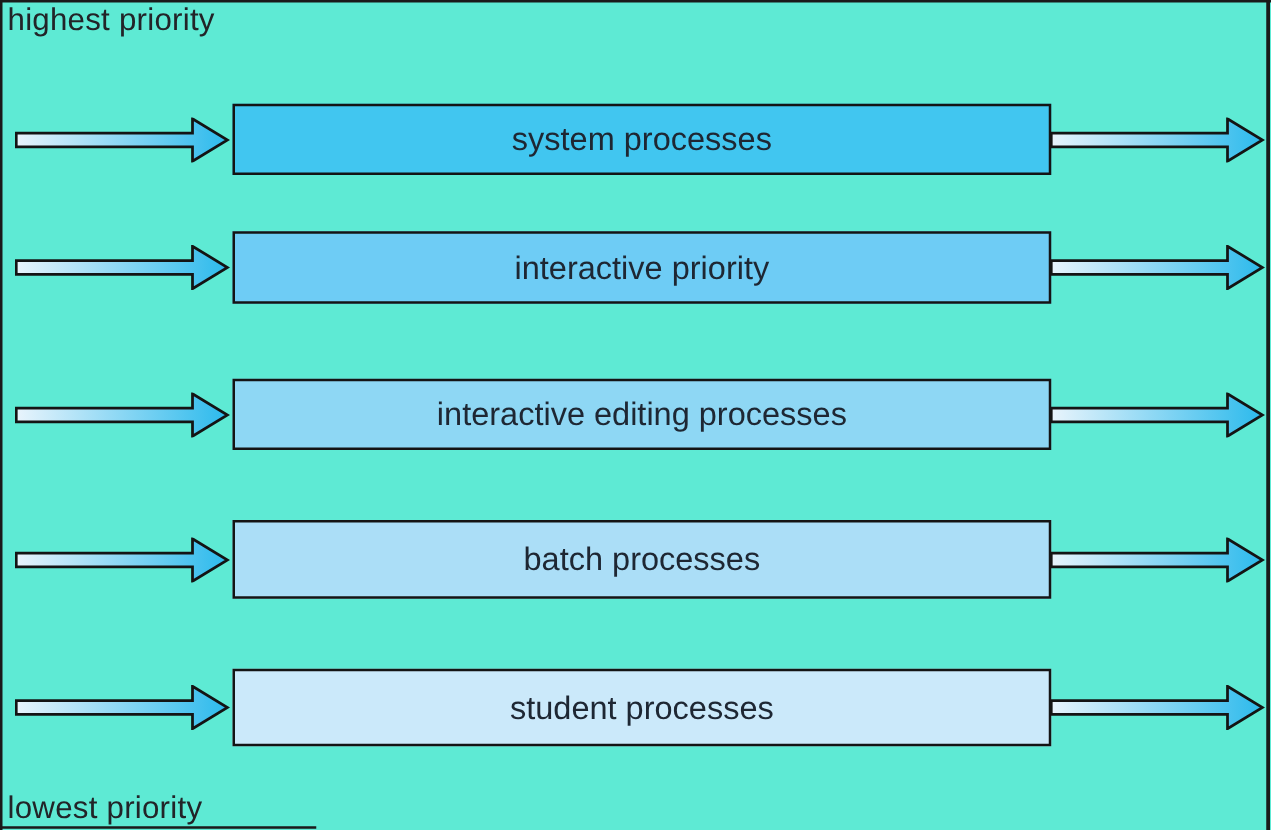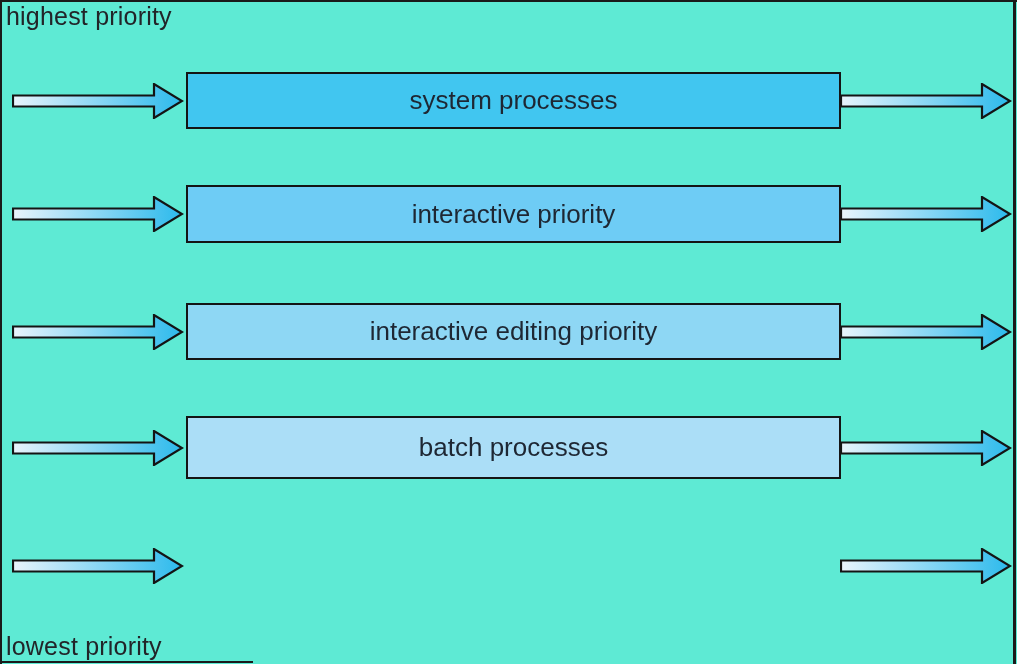--- a/index.html
+++ b/index.html
@@ -47,21 +47,21 @@
     </defs>
   </svg>
 
   <div class="frame frame-top"></div>
   <div class="frame frame-left"></div>
   <div class="frame frame-right"></div>
   <div class="frame frame-bottom"></div>
 
   <div class="prio-label prio-top">highest priority</div>
 
-  <div class="row" style="top:72px;height:57px;">
+  <div class="row" style="top:83px;height:57px;">
     <svg class="arrow arrow-in" width="172" height="36" viewBox="0 0 172 36">
       <path d="M1 12.5 H142 V1 L170 18 L142 35 V23.5 H1 Z" fill="url(#arrowGrad)" stroke-width="2.2" stroke="#141414"></path>
     </svg>
     <div class="qbox" style="background-color: rgb(65, 198, 240);">
       <span>system processes</span>
     </div>
     <svg class="arrow arrow-out" width="172" height="36" viewBox="0 0 172 36">
       <path d="M1 12.5 H142 V1 L170 18 L142 35 V23.5 H1 Z" fill="url(#arrowGrad)" stroke-width="2.2" stroke="#141414"></path>
     </svg>
   </div>
@@ -76,21 +76,21 @@
     <svg class="arrow arrow-out" width="172" height="36" viewBox="0 0 172 36">
       <path d="M1 12.5 H142 V1 L170 18 L142 35 V23.5 H1 Z" fill="url(#arrowGrad)" stroke-width="2.2" stroke="#141414"></path>
     </svg>
   </div>
 
   <div class="row" style="top:303px;height:57px;">
     <svg class="arrow arrow-in" width="172" height="36" viewBox="0 0 172 36">
       <path d="M1 12.5 H142 V1 L170 18 L142 35 V23.5 H1 Z" fill="url(#arrowGrad)" stroke-width="2.2" stroke="#141414"></path>
     </svg>
     <div class="qbox" style="background-color: rgb(142, 215, 244);">
-      <span>interactive editing priority</span>
+      <span>interactive editing processes</span>
     </div>
     <svg class="arrow arrow-out" width="172" height="36" viewBox="0 0 172 36">
       <path d="M1 12.5 H142 V1 L170 18 L142 35 V23.5 H1 Z" fill="url(#arrowGrad)" stroke-width="2.2" stroke="#141414"></path>
     </svg>
   </div>
 
   <div class="row" style="top:416px;height:63px;padding-left:26px;">
     <svg class="arrow arrow-in" width="172" height="36" viewBox="0 0 172 36">
       <path d="M1 12.5 H142 V1 L170 18 L142 35 V23.5 H1 Z" fill="url(#arrowGrad)" stroke-width="2.2" stroke="#141414"></path>
     </svg>
@@ -99,20 +99,23 @@
     </div>
     <svg class="arrow arrow-out" width="172" height="36" viewBox="0 0 172 36">
       <path d="M1 12.5 H142 V1 L170 18 L142 35 V23.5 H1 Z" fill="url(#arrowGrad)" stroke-width="2.2" stroke="#141414"></path>
     </svg>
   </div>
 
   <div class="row" style="top:535px;height:62px;">
     <svg class="arrow arrow-in" width="172" height="36" viewBox="0 0 172 36">
       <path d="M1 12.5 H142 V1 L170 18 L142 35 V23.5 H1 Z" fill="url(#arrowGrad)" stroke-width="2.2" stroke="#141414"></path>
     </svg>
+    <div class="qbox" style="background-color: rgb(203, 233, 250);">
+      <span>student processes</span>
+    </div>
     <svg class="arrow arrow-out" width="172" height="36" viewBox="0 0 172 36">
       <path d="M1 12.5 H142 V1 L170 18 L142 35 V23.5 H1 Z" fill="url(#arrowGrad)" stroke-width="2.2" stroke="#141414"></path>
     </svg>
   </div>
 
   <div class="prio-label prio-bottom">lowest priority</div>
 
 </div>
 
 </body></html>

